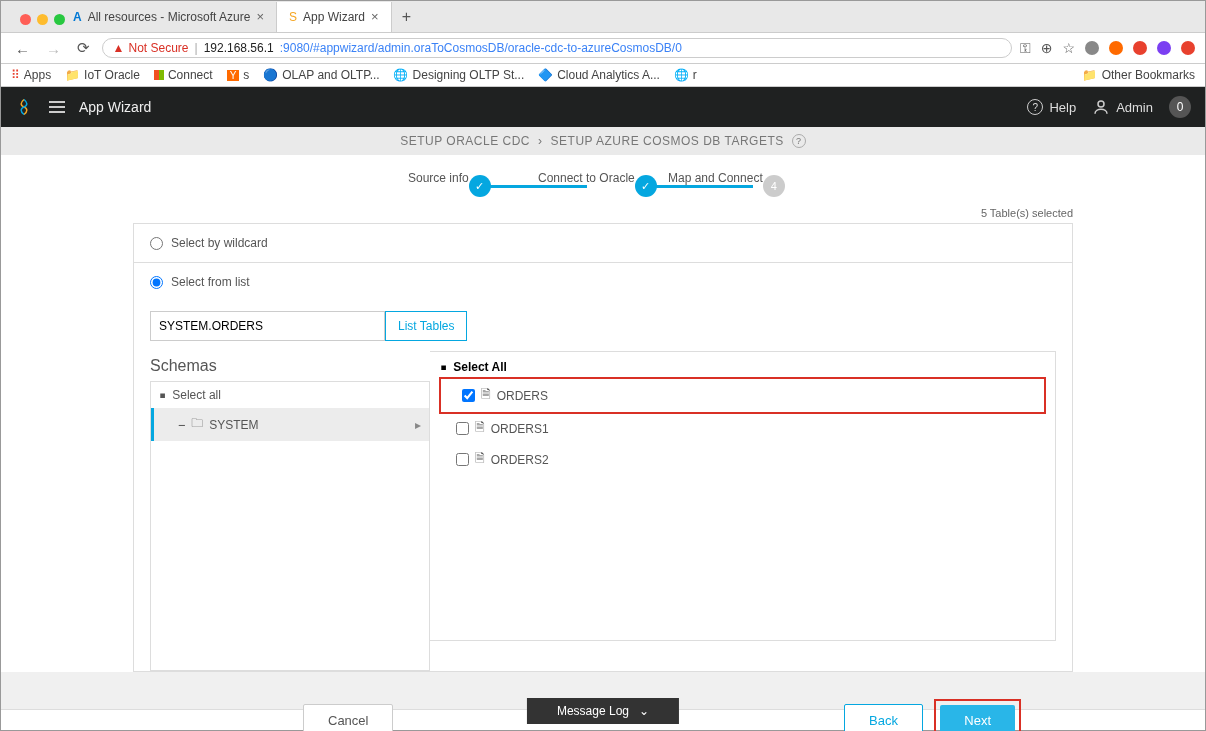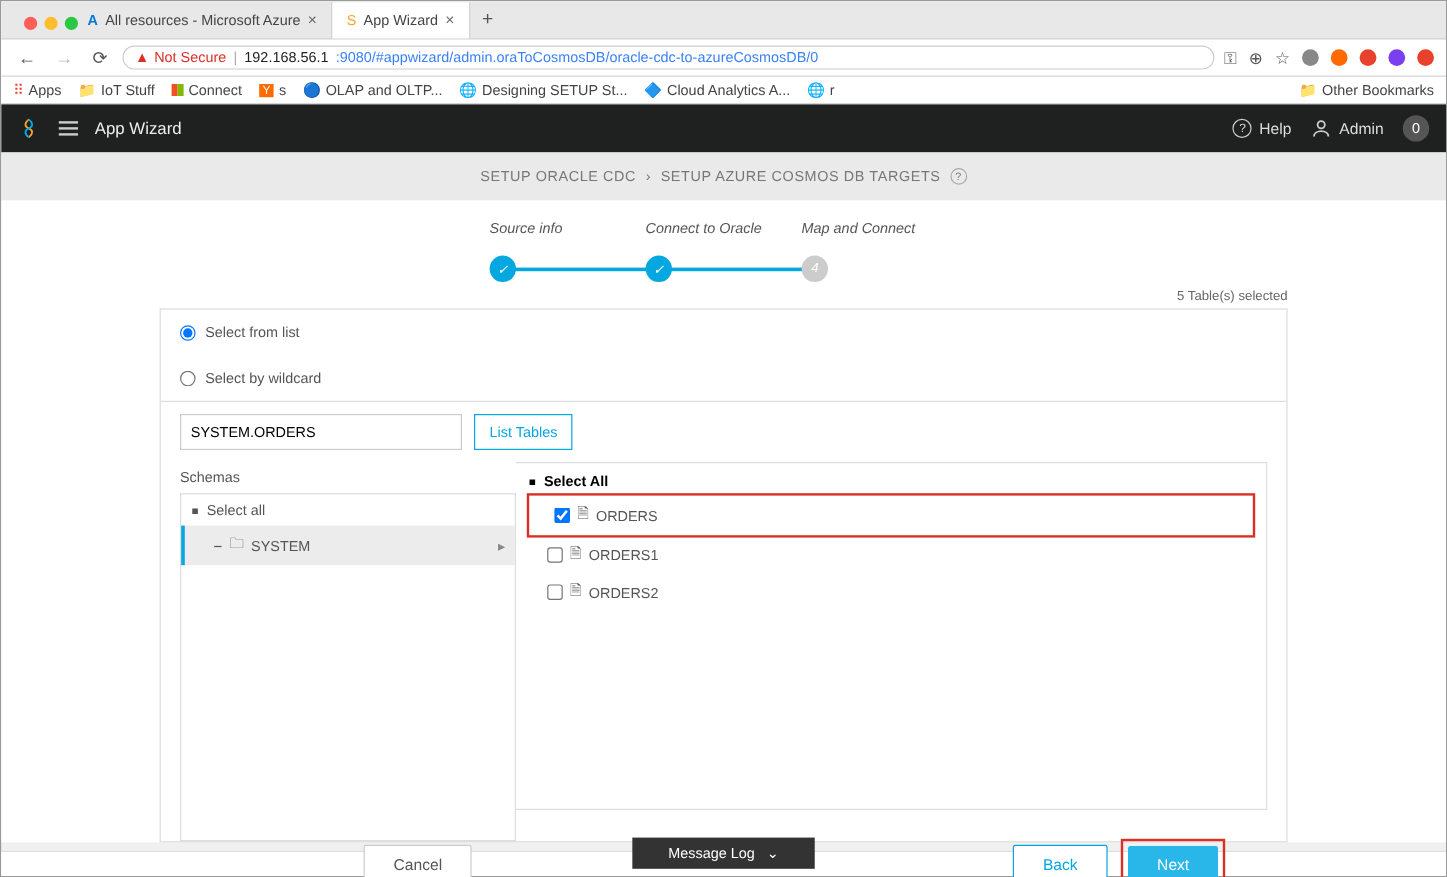--- a/index.html
+++ b/index.html
@@ -31,50 +31,50 @@
   .app-header{background:#1f2121;color:#ddd;display:flex;align-items:center;height:40px;padding:0 14px;}
   .app-logo{width:20px;height:20px;display:flex;align-items:center;}
   .hamburger{display:flex;flex-direction:column;gap:3px;margin:0 14px;cursor:pointer;}
   .hamburger span{width:16px;height:2px;background:#ccc;}
   .app-title{font-size:14px;color:#eee;}
   .hspacer{flex:1;}
   .hdr-item{display:flex;align-items:center;gap:6px;margin-left:16px;font-size:13px;color:#ddd;}
   .notif-badge{background:#555;color:#fff;width:22px;height:22px;border-radius:50%;display:flex;align-items:center;justify-content:center;font-size:12px;}
   
   
-  .breadcrumb-bar{background:#eaeaea;display:flex;justify-content:center;align-items:center;height:40px;font-size:12px;color:#777;gap:8px;letter-spacing:.5px;}
+  .breadcrumb-bar{background:#eaeaea;display:flex;justify-content:center;align-items:center;height:28px;font-size:12px;color:#777;gap:8px;letter-spacing:.5px;}
   .bc-active{color:#777;}
   .bc-help{border:1px solid #aaa;border-radius:50%;width:14px;height:14px;display:inline-flex;align-items:center;justify-content:center;font-size:9px;}
   
   
   .content{background:#fff;padding:10px 0 0 0; }
   .stepper{display:flex;justify-content:center;padding:6px 0;}
-  .step{display:flex;flex-direction:column;width:130px;position:relative;font-style:italic;}
+  .step{display:flex;flex-direction:row;align-items:center;width:130px;position:relative;}
   .step-label{font-size:12px;color:#555;margin-bottom:16px;white-space:nowrap;}
   .step-dot{width:22px;height:22px;border-radius:50%;display:flex;align-items:center;justify-content:center;font-size:11px;color:#fff;}
   .step-done{background:#05a7e0;}
   .step-active{background:#05a7e0;}
   .step-future{background:#ccc;}
   .step-line{height:3px;flex:1;width:100px;margin:0 -4px;}
   .line-done{background:#05a7e0;}
   .line-future{background:#ddd;}
   .step-row{display:flex;align-items:center;}
   
   .subtitle{text-align:center;font-size:20px;color:#333;margin:20px 0 8px;font-weight:300;}
   .tablesel{width:940px;margin:0 auto;}
   .count{text-align:right;font-size:11px;color:#666;margin-bottom:4px;}
   .panel{border:1px solid #ddd;}
   .radio-row{padding:12px 16px;border-bottom:1px solid #ddd;font-size:12px;color:#555;display:flex;align-items:center;gap:8px;}
   .last-radio{border-bottom:none;}
   .list-section{padding:10px 16px 0 16px;}
-  .input-row{display:flex;gap:10px;align-items:center;}
+  .input-row{display:flex;align-items:center;}
   .txt{flex:0 0 235px;border:1px solid #ccc;padding:7px 8px;font-size:12px;}
   .list-btn{border:1px solid #05a7e0;color:#05a7e0;background:#fff;padding:7px 12px;font-size:12px;cursor:pointer;}
   .cols{display:flex;margin-top:10px;}
-  .col-h{font-size:12px;color:#555;padding:6px 0;}
+  .col-h{font-size:16px;color:#555;padding:6px 0;}
   .schema-col{width:280px;}
   .tables-col{flex:1;}
   .tree-box{border:1px solid #ddd;min-height:290px;font-size:12px;}
   .tree-row{padding:6px 8px;display:flex;align-items:center;gap:6px;color:#555;}
   .tree-row.selected{background:#ececec;border-left:3px solid #05a7e0;}
   .tree-toggle{font-family:monospace;}
   .tables-head{font-weight:bold;padding:8px 10px 4px 10px;display:flex;align-items:center;gap:6px;}
   .tbl-row{padding:5px 20px;display:flex;align-items:center;gap:6px;color:#555;}
   .highlight-red{outline:2px solid #d93025;outline-offset:1px;}
   .highlight-red-big{border:2px solid #d93025;padding:4px 4px;}
@@ -135,34 +135,34 @@
       <span class="ext-dot" style="background:#e8412e;"></span>
       <span class="ext-dot" style="background:#7b3ff2;"></span>
       <span class="ext-dot" style="background:#e8412e;"></span>
     </div>
   </div>
   <div class="bm-row">
     <span class="bm-item">
         <span style="color:#e8412e;">⠿</span>
         <span>Apps</span>
       </span>
-    <span class="bm-item">📁<span>IoT Stuff</span></span>
+    <span class="bm-item">📁<span>IoT Oracle</span></span>
     <span class="bm-item">
         <span style="display:inline-flex;">
           <span style="width:5px;height:10px;background:#f25022;"></span>
           <span style="width:5px;height:10px;background:#7fba00;"></span>
         </span>
         <span>Connect</span>
       </span>
     <span class="bm-item">
         <span style="background:#ff6a00;color:#fff;padding:0 3px;font-size:10px;">Y</span>
         <span>s</span>
       </span>
     <span class="bm-item">🔵<span>OLAP and OLTP...</span></span>
-    <span class="bm-item">🌐<span>Designing SETUP St...</span></span>
+    <span class="bm-item">🌐<span>Designing OLTP St...</span></span>
     <span class="bm-item">🔷<span>Cloud Analytics A...</span></span>
     <span class="bm-item">🌐<span>r</span></span>
     <div class="bm-spacer"></div>
     <span class="bm-item">📁<span>Other Bookmarks</span></span>
   </div>
 </div>
 
 <div class="app-header">
   <div class="app-logo">
     <svg width="18" height="18" viewBox="0 0 24 24">
@@ -223,27 +223,27 @@
       <div class="step-row">
         <div class="step-dot step-future">4</div>
       </div>
     </div>
   </div>
 
 
   <div class="tablesel">
     <div class="count">5 Table(s) selected</div>
     <div class="panel">
+      <div class="radio-row">
+        <input type="radio" name="selmode" style="">
+        <span>Select by wildcard</span>
+      </div>
       <div class="radio-row last-radio">
         <input type="radio" name="selmode" checked="" style="">
         <span>Select from list</span>
-      </div>
-      <div class="radio-row">
-        <input type="radio" name="selmode" style="">
-        <span>Select by wildcard</span>
       </div>
       <div class="list-section">
         <div class="input-row">
           <input class="txt" type="text" value="SYSTEM.ORDERS" style="">
           <button class="list-btn">List Tables</button>
         </div>
         <div class="cols">
           <div class="schema-col">
             <div class="col-h">Schemas</div>
             <div class="tree-box">

